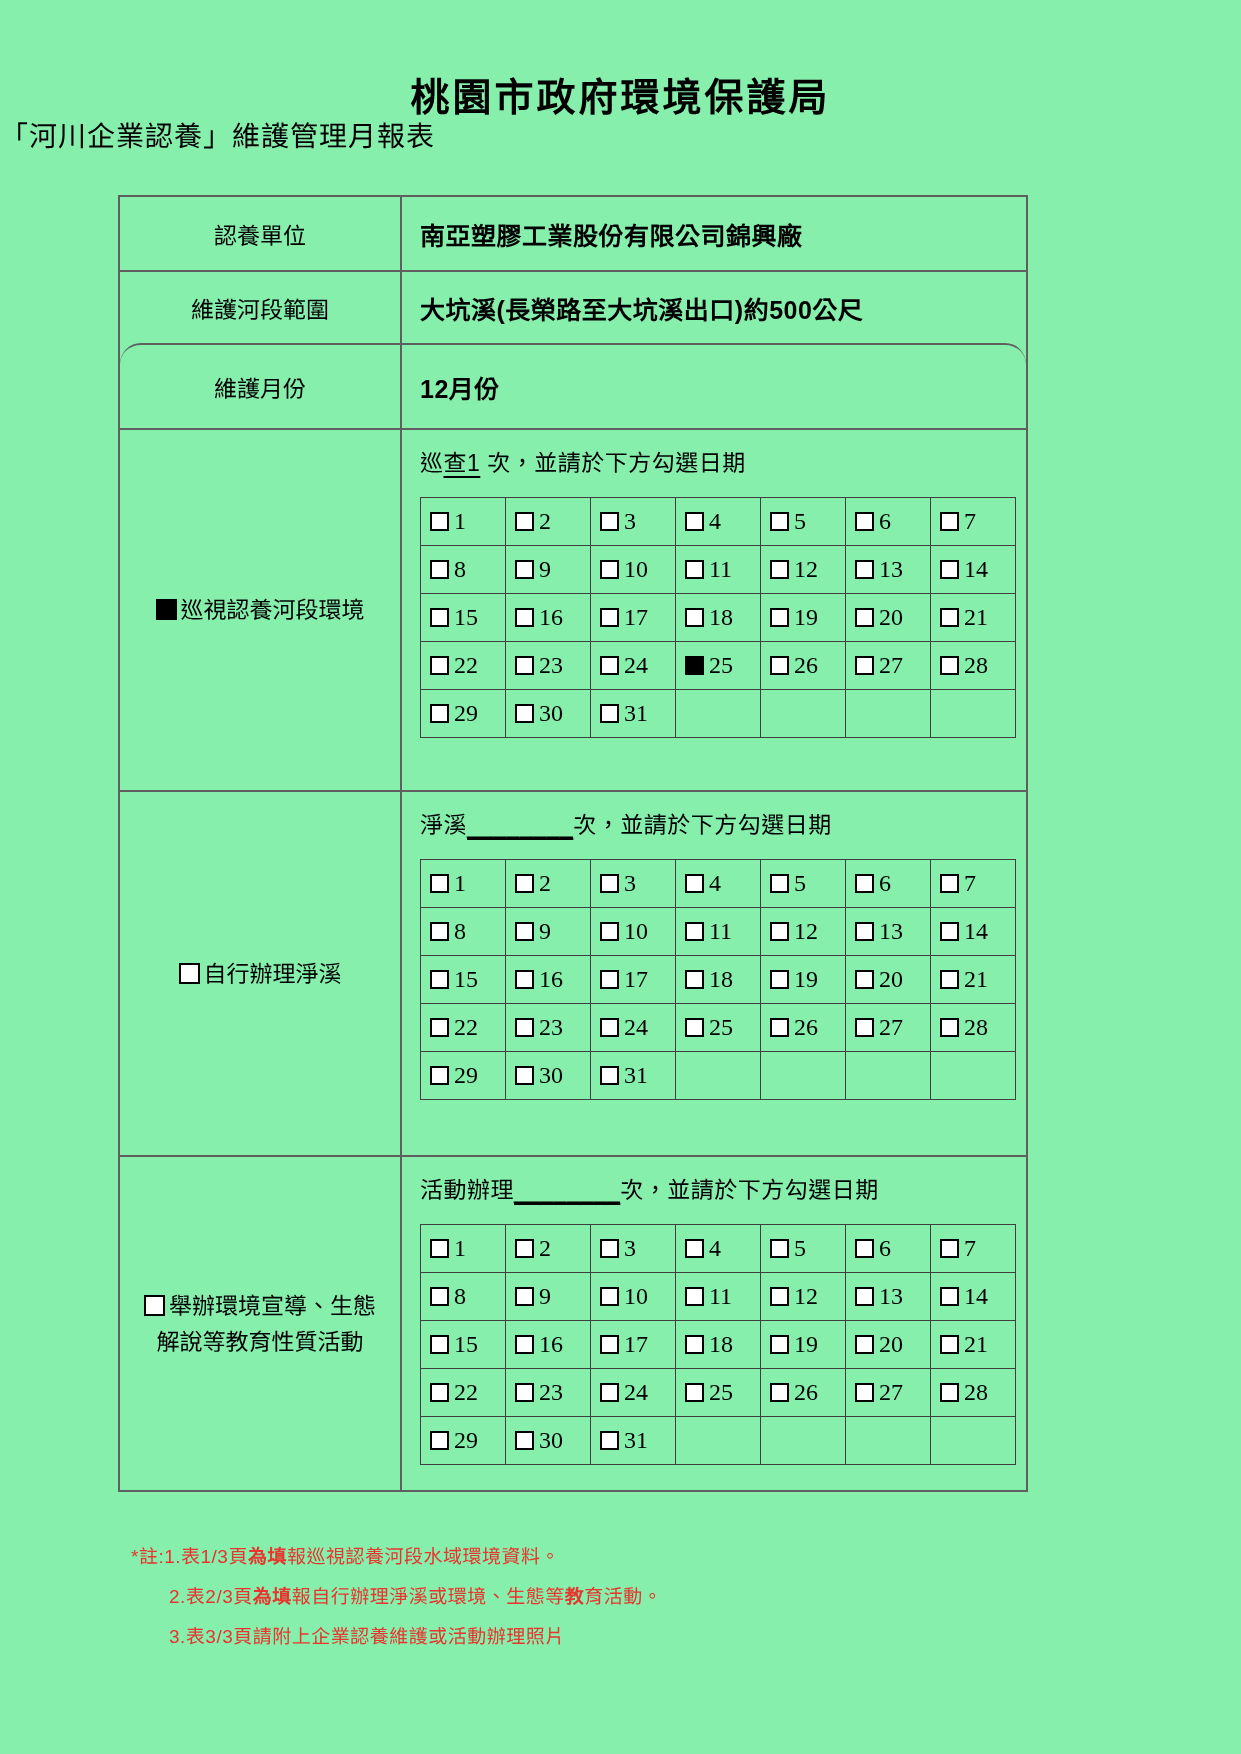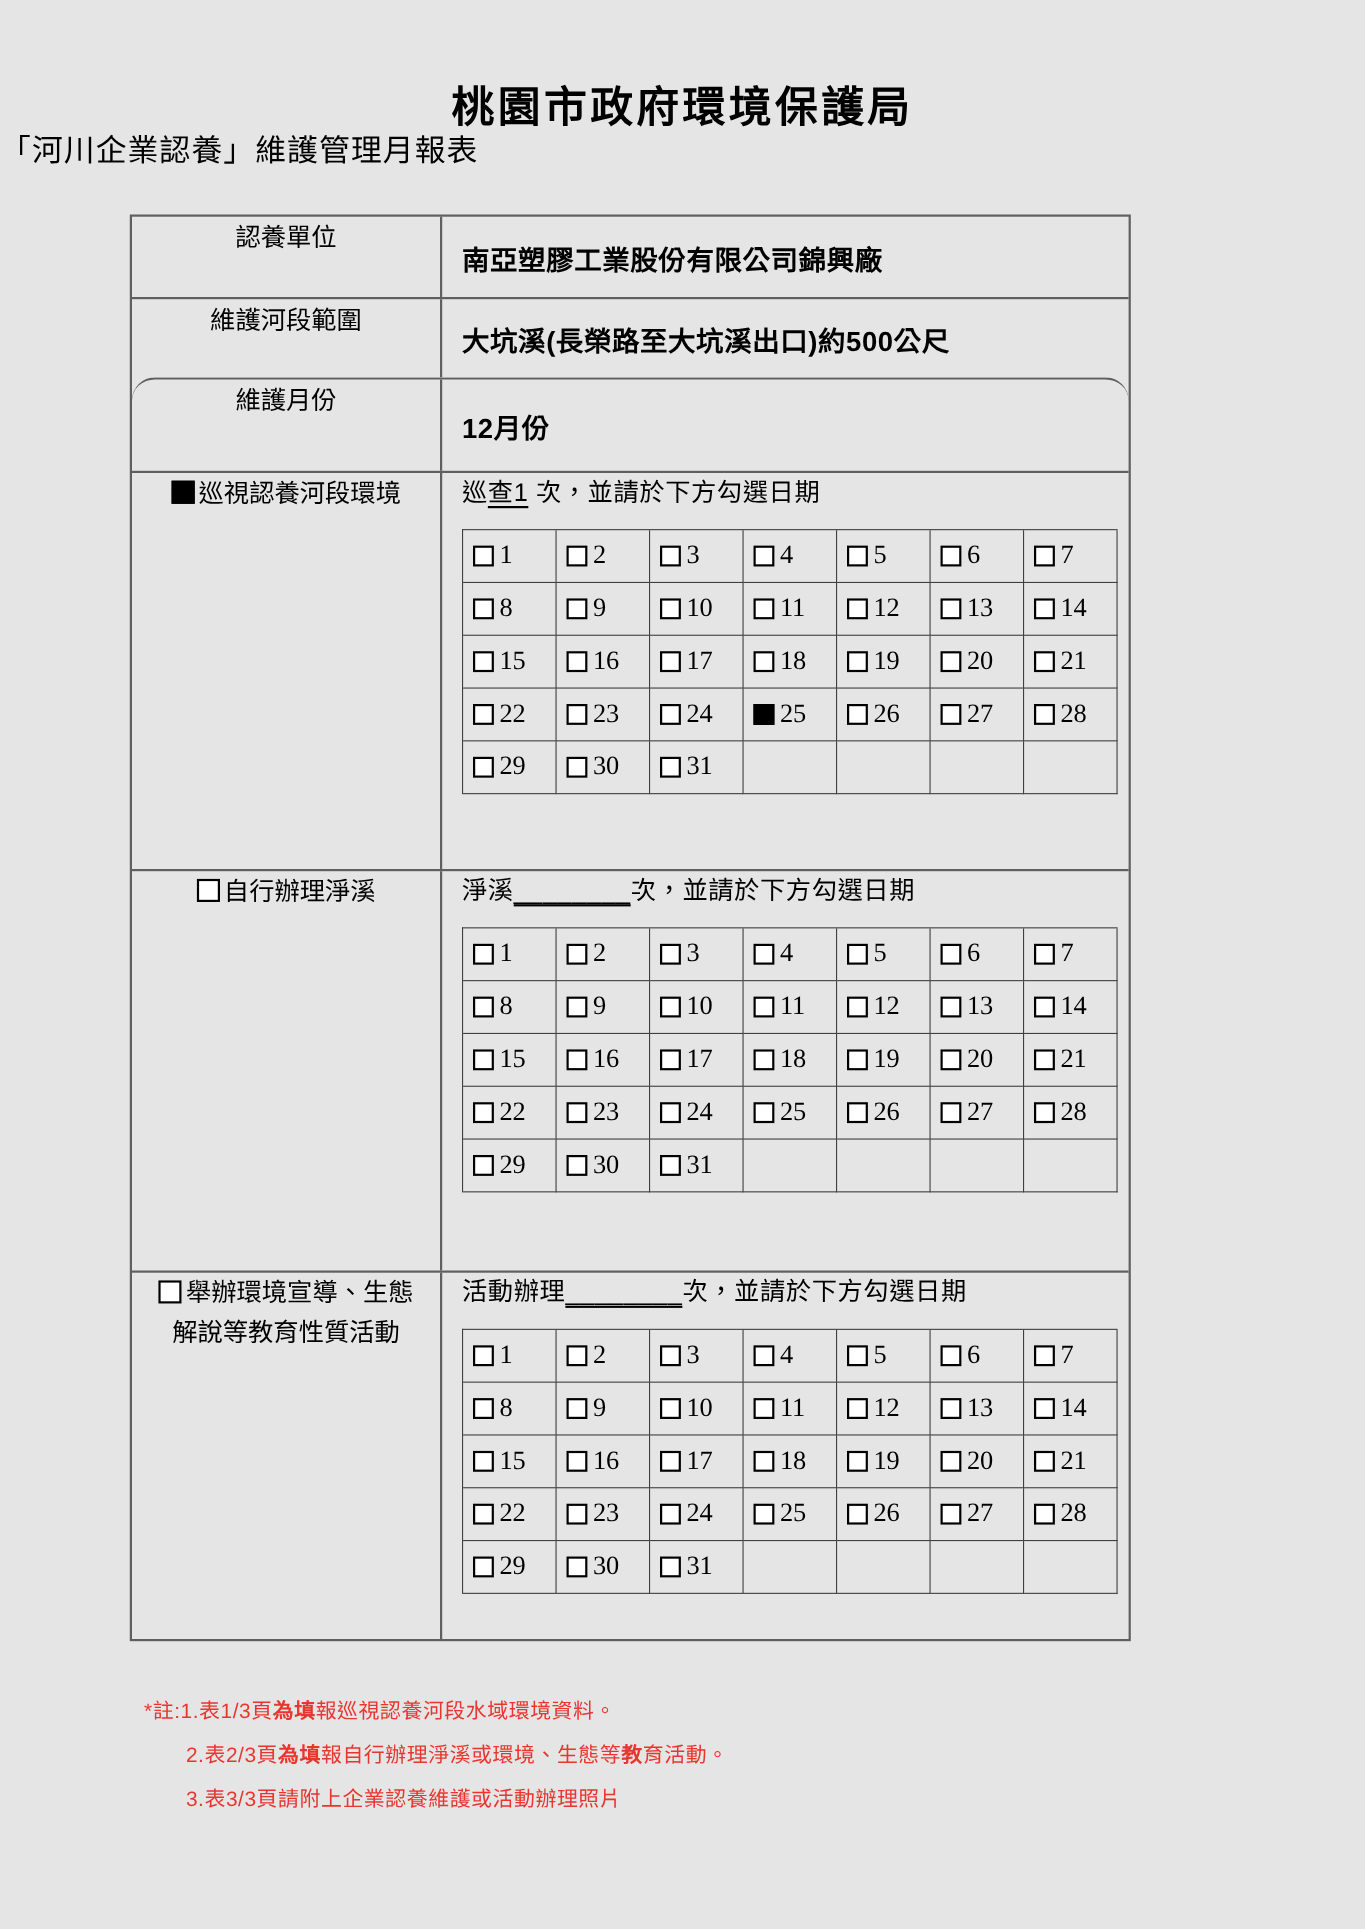--- a/index.html
+++ b/index.html
@@ -1,56 +1,56 @@
 <!DOCTYPE html>
 <html lang="zh-TW"><head>
 <meta charset="utf-8">
 <style>
   html, body { margin: 0; padding: 0; background: #ffffff; }
   body {
     width: 1241px; height: 1754px; overflow: hidden;
     font-family: "Liberation Sans", "DejaVu Sans", sans-serif;
     color: #000;
   }
-  .page { position: relative; width: 1241px; height: 1754px; background: #e5e5e5; }
+  .page { position: relative; width: 1241px; height: 1754px; background: #86efac; }
 
   .title {
     position: absolute; top: 66px; left: 0; width: 100%;
     text-align: center; font-size: 39px; font-weight: 700; letter-spacing: 3px;
   }
   .subtitle {
     position: absolute; top: 114px; left: 0; width: 100%;
     text-align: left; font-size: 28px; font-weight: 400; letter-spacing: 1px;
   }
 
   .ftable {
     position: absolute; left: 118px; top: 195px; width: 906px;
     border: 2px solid #5f5f5f;
   }
   .frow { display: flex; }
   .frow + .frow { border-top: 2px solid #5f5f5f; }
   .label-cell {
     width: 280px; flex: none;
     border-right: 2px solid #5f5f5f;
-    display: flex; flex-direction: column; align-items: center; 
+    display: flex; flex-direction: column; align-items: center; justify-content: center;
     text-align: center;
   }
   .info-label { font-size: 23px; }
   .content-cell { flex: 1; min-width: 0; }
   .info-value-cell { display: flex; align-items: center; padding-left: 18px; }
   .info-value { font-size: 25px; font-weight: 600; letter-spacing: 0.5px; }
 
   .r-h1 { height: 73px; }
   .r-h2 { height: 71px; }
   .r-h3 { height: 83px; border-radius: 21px; }
   .r-s1 { height: 360px; }
   .r-s2 { height: 363px; }
   .r-s3 { height: 333px; }
 
-  .section-content { padding: 0 0 0 18px; }
+  .section-content { padding: 16px 0 0 18px; }
   .sheader { font-size: 23px; line-height: 34px; white-space: pre-wrap; letter-spacing: 0.5px; }
   .fill { text-decoration: underline; text-underline-offset: 5px; }
 
   .slabel-line { font-size: 23px; line-height: 36px; }
   .sbox {
     display: inline-block; width: 17px; height: 17px;
     border: 2.5px solid #000; background: #fff;
     vertical-align: -2px; margin-right: 4px;
   }
   .sbox.checked { background: #000; }

